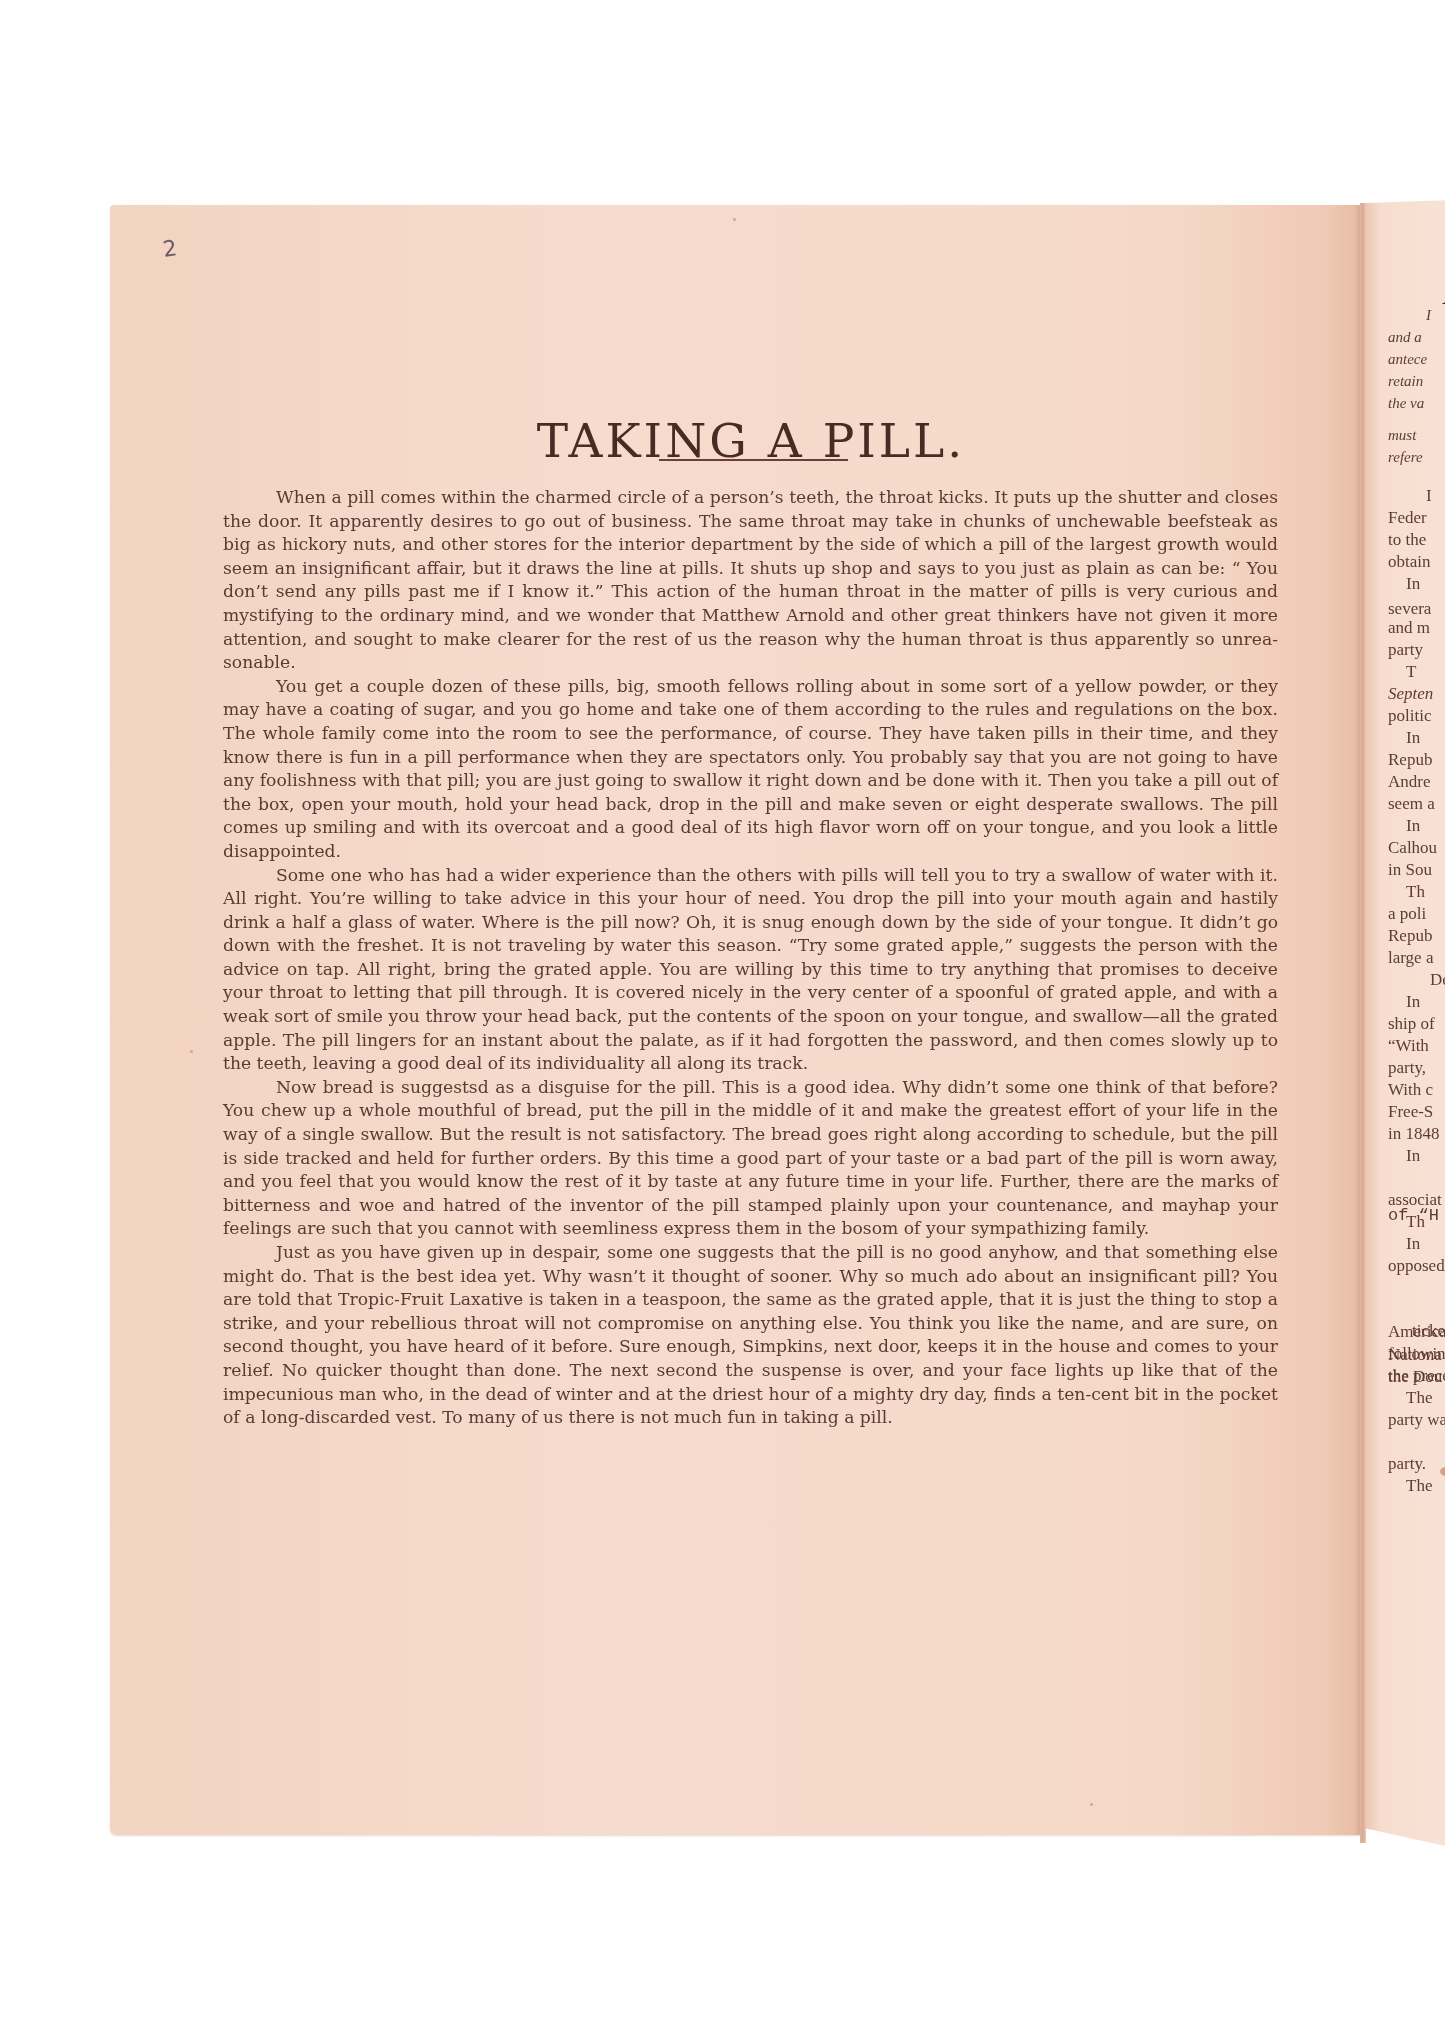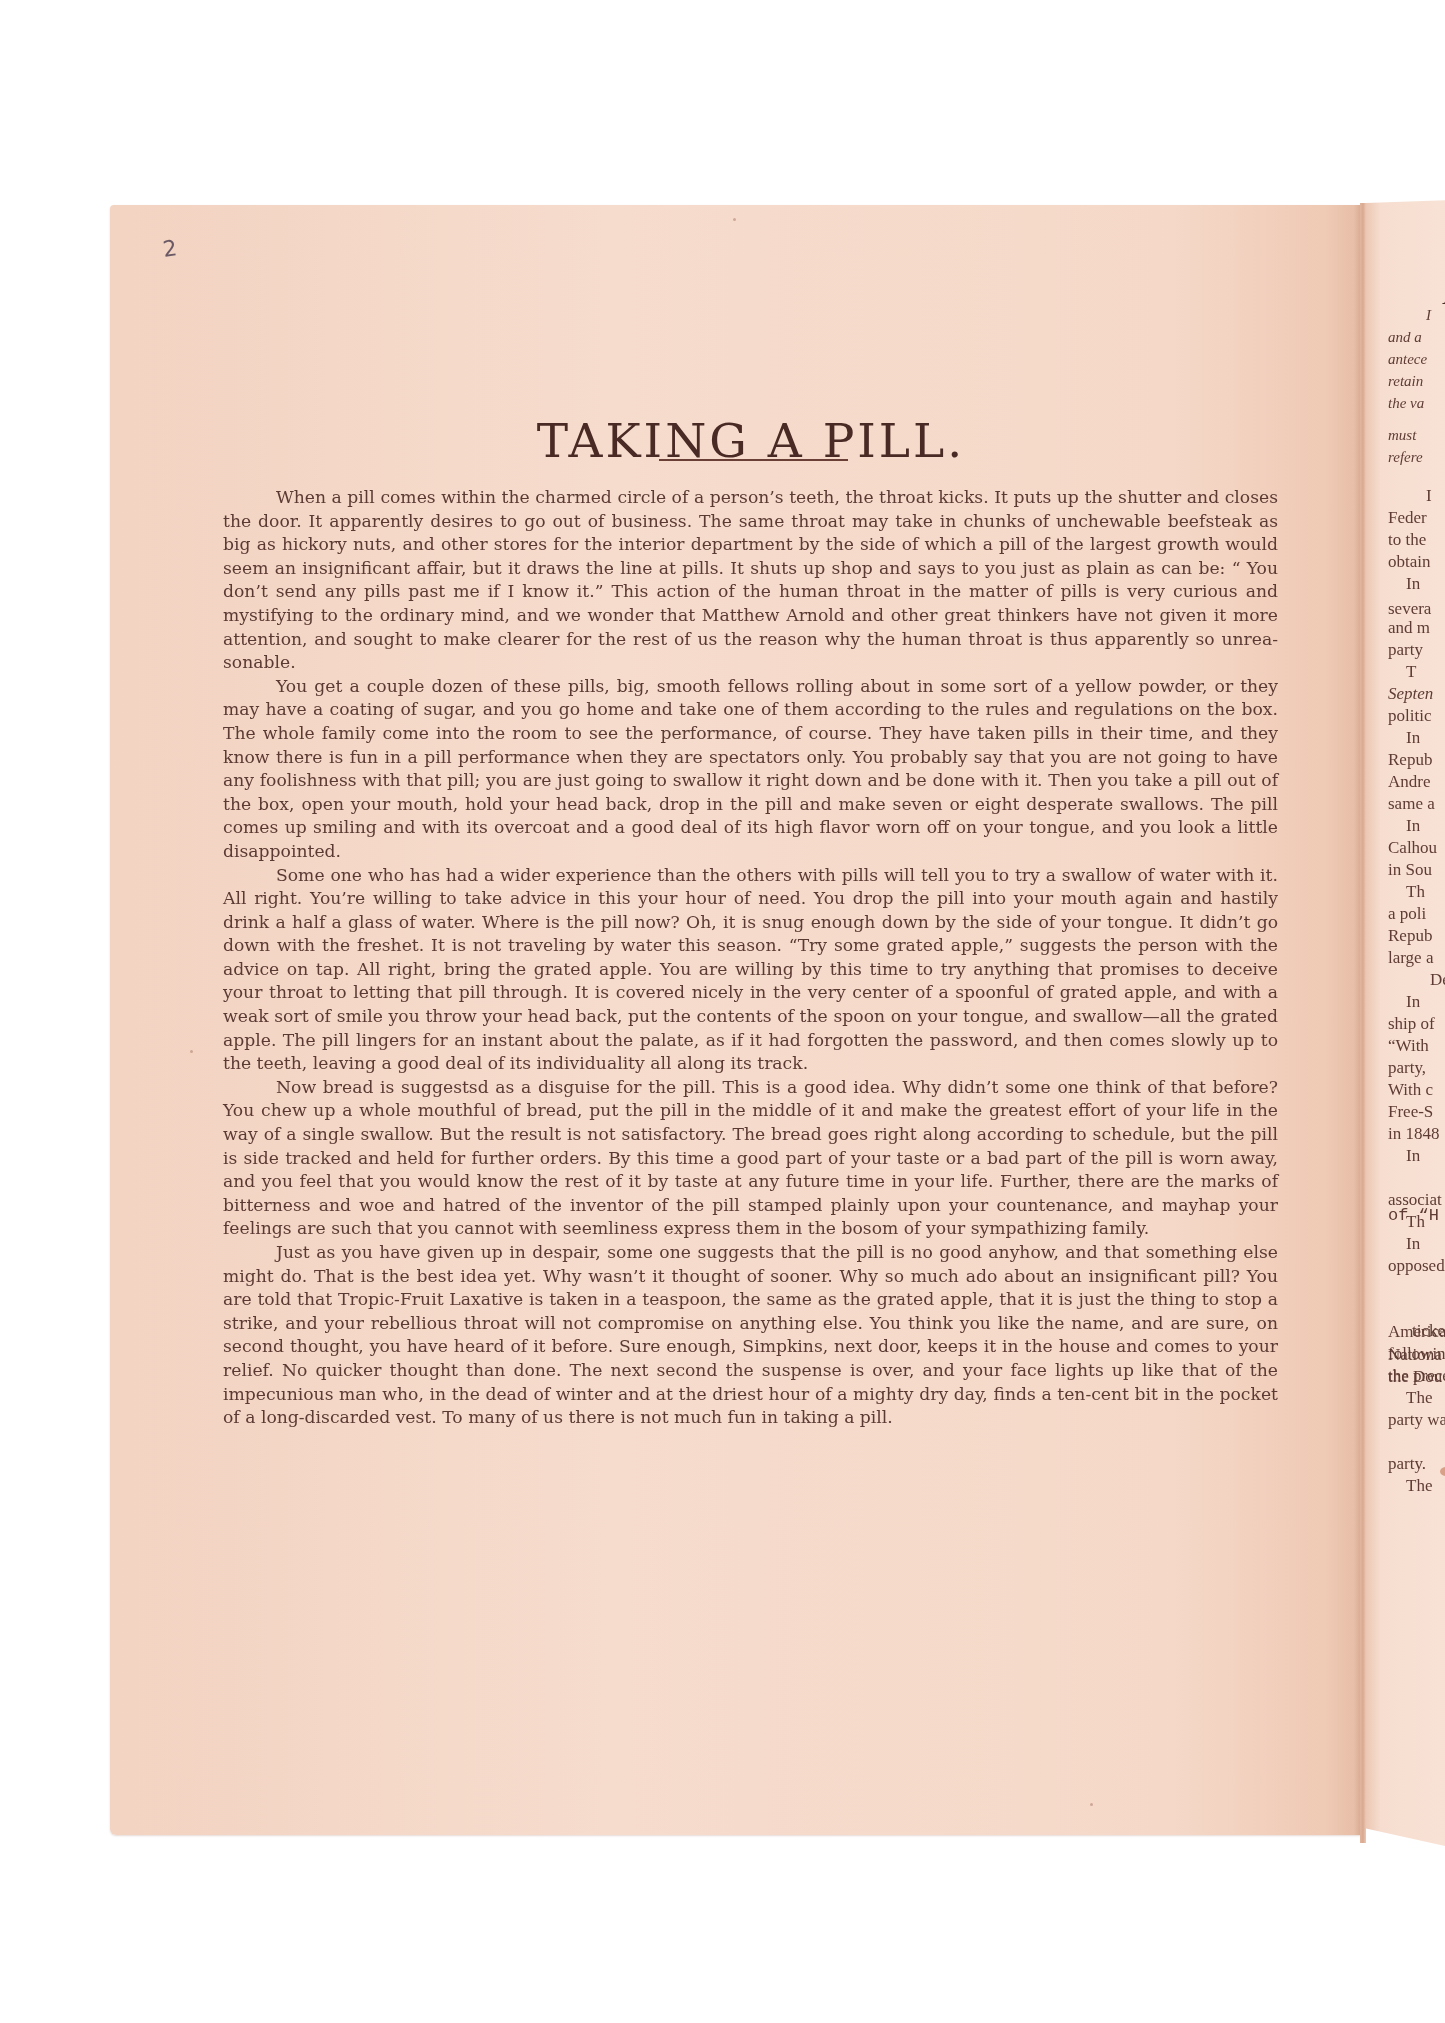--- a/index.html
+++ b/index.html
@@ -175,21 +175,21 @@
       <div class="rp-line indent" style="top: 375px;">In</div>
       <div class="rp-line" style="top: 400px;">severa</div>
       <div class="rp-line" style="top: 419px;">and m</div>
       <div class="rp-line" style="top: 441px;">party</div>
       <div class="rp-line indent" style="top: 463px;">T</div>
       <div class="rp-line" style="top: 485px; font-style: italic;">Septen</div>
       <div class="rp-line" style="top: 507px;">politic</div>
       <div class="rp-line indent" style="top: 529px;">In</div>
       <div class="rp-line" style="top: 551px;">Repub</div>
       <div class="rp-line" style="top: 573px;">Andre</div>
-      <div class="rp-line" style="top: 595px;">same a</div>
+      <div class="rp-line" style="top: 595px;">seem a</div>
       <div class="rp-line indent" style="top: 617px;">In</div>
       <div class="rp-line" style="top: 639px;">Calhou</div>
       <div class="rp-line" style="top: 661px;">in Sou</div>
       <div class="rp-line indent" style="top: 683px;">Th</div>
       <div class="rp-line" style="top: 705px;">a poli</div>
       <div class="rp-line" style="top: 727px;">Repub</div>
       <div class="rp-line" style="top: 749px;">large a</div>
       <div class="rp-line" style="top: 771px; margin-left: 42px;">Democ</div>
       <div class="rp-line indent" style="top: 793px;">In</div>
       <div class="rp-line" style="top: 815px;">ship of</div>

